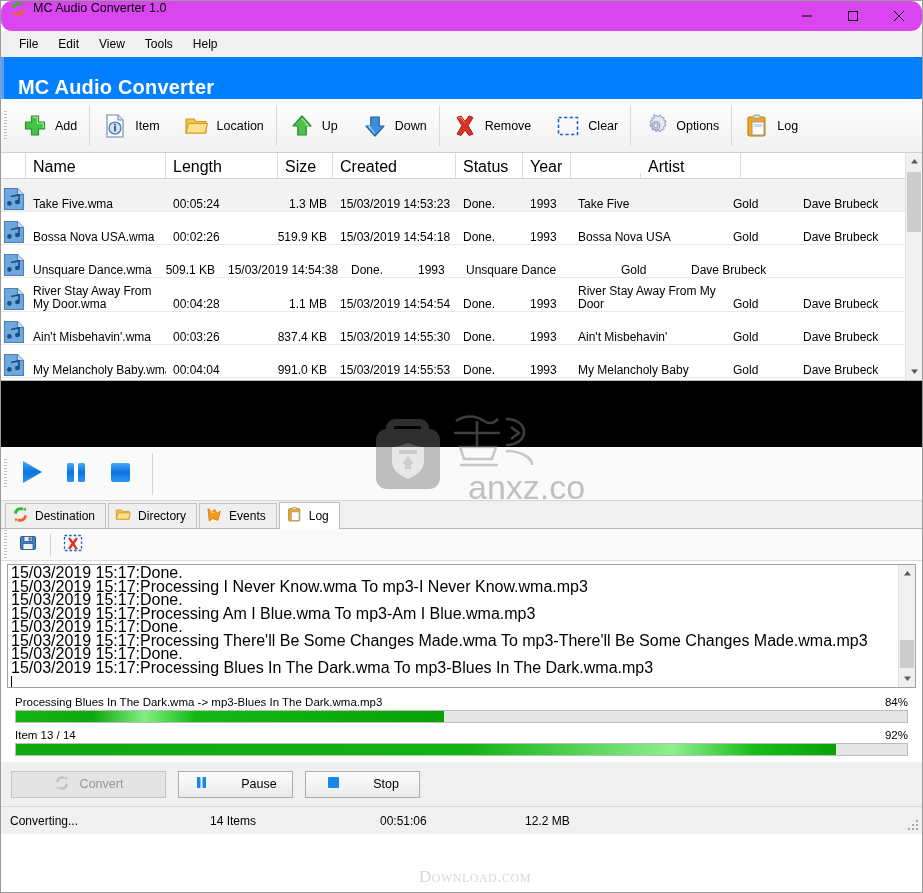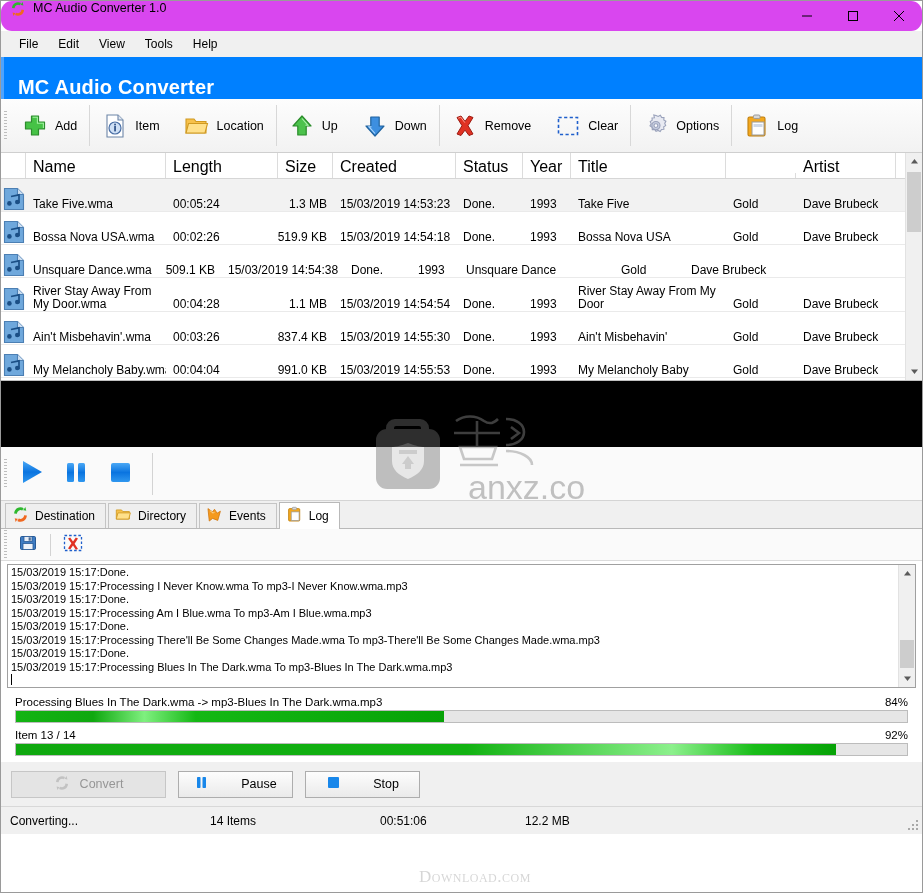--- a/index.html
+++ b/index.html
@@ -96,21 +96,21 @@
   .logbar { flex:0 0 32px; background:#fafafa; border-bottom:1px solid #dcdcdc;
             display:flex; align-items:center; }
   .lbtn { width:36px; height:26px; display:flex; align-items:center; justify-content:center;
           border:1px solid transparent; }
   .lsep { width:1px; height:22px; background:#d3d3d3; margin:0 4px; }
 
   
   .logwrap { flex:0 0 124px; margin:3px 6px 2px 6px; border:1px solid #a0a0a0; background:#fff;
              display:flex; overflow:hidden; }
   .logtext { flex:1 1 auto; padding:1px 3px; font-family:"Liberation Sans", sans-serif;
-             font-size:11px; line-height:13.5px; white-space:pre; overflow:hidden; color:#000;}
+             font-size:16px; line-height:13.5px; white-space:pre; overflow:hidden; color:#000;}
   .caret { display:inline-block; width:1px; height:11px; background:#000;
            vertical-align:-1px; }
 
   
   .progarea { flex:0 0 72px; padding:4px 14px 0 14px; }
   .prow { display:flex; justify-content:space-between; font-size:11.5px; padding:2px 0 2px; }
   .pbarout { height:13px; border:1px solid #bcbcbc; background:#e6e6e6; overflow:hidden; }
   .pbarin { height:100%; background:linear-gradient(90deg,#13b413 0%,#0fa80f 18%,
             #7ff07f 30%,#14b814 42%,#06a206 100%); }
   .pbarin.b2 { background:linear-gradient(90deg,#0fa80f 0%,#12b212 55%,
@@ -315,21 +315,20 @@
   <div class="listwrap">
     <div class="tbl">
       <div class="thead">
         <div class="th c0"></div>
         <div class="th c1">Name</div>
         <div class="th c2">Length</div>
         <div class="th c3">Size</div>
         <div class="th c4">Created</div>
         <div class="th c5">Status</div>
         <div class="th c6">Year</div>
-        <div class="th c7">Title</div>
         <div class="th c8">Album</div>
         <div class="th c9">Artist</div>
       </div>
       <div class="tbody" id="tbody">
           <div class="row sel">
             <div class="td c0 icocell">
               <svg width="22" height="24" viewBox="0 0 22 24">
                 <path d="M1.5 1.5h13l6 6v15h-19z" fill="#6fa8dc" stroke="#4c7fb3" stroke-width="1.1"></path>
                 <path d="M14.5 1.5v6h6" fill="#cfe0f2" stroke="#4c7fb3" stroke-width="1.1"></path>
                 <path d="M8 9.5l8-1.6v8.3" fill="none" stroke="#1b4f86" stroke-width="1.7"></path>

